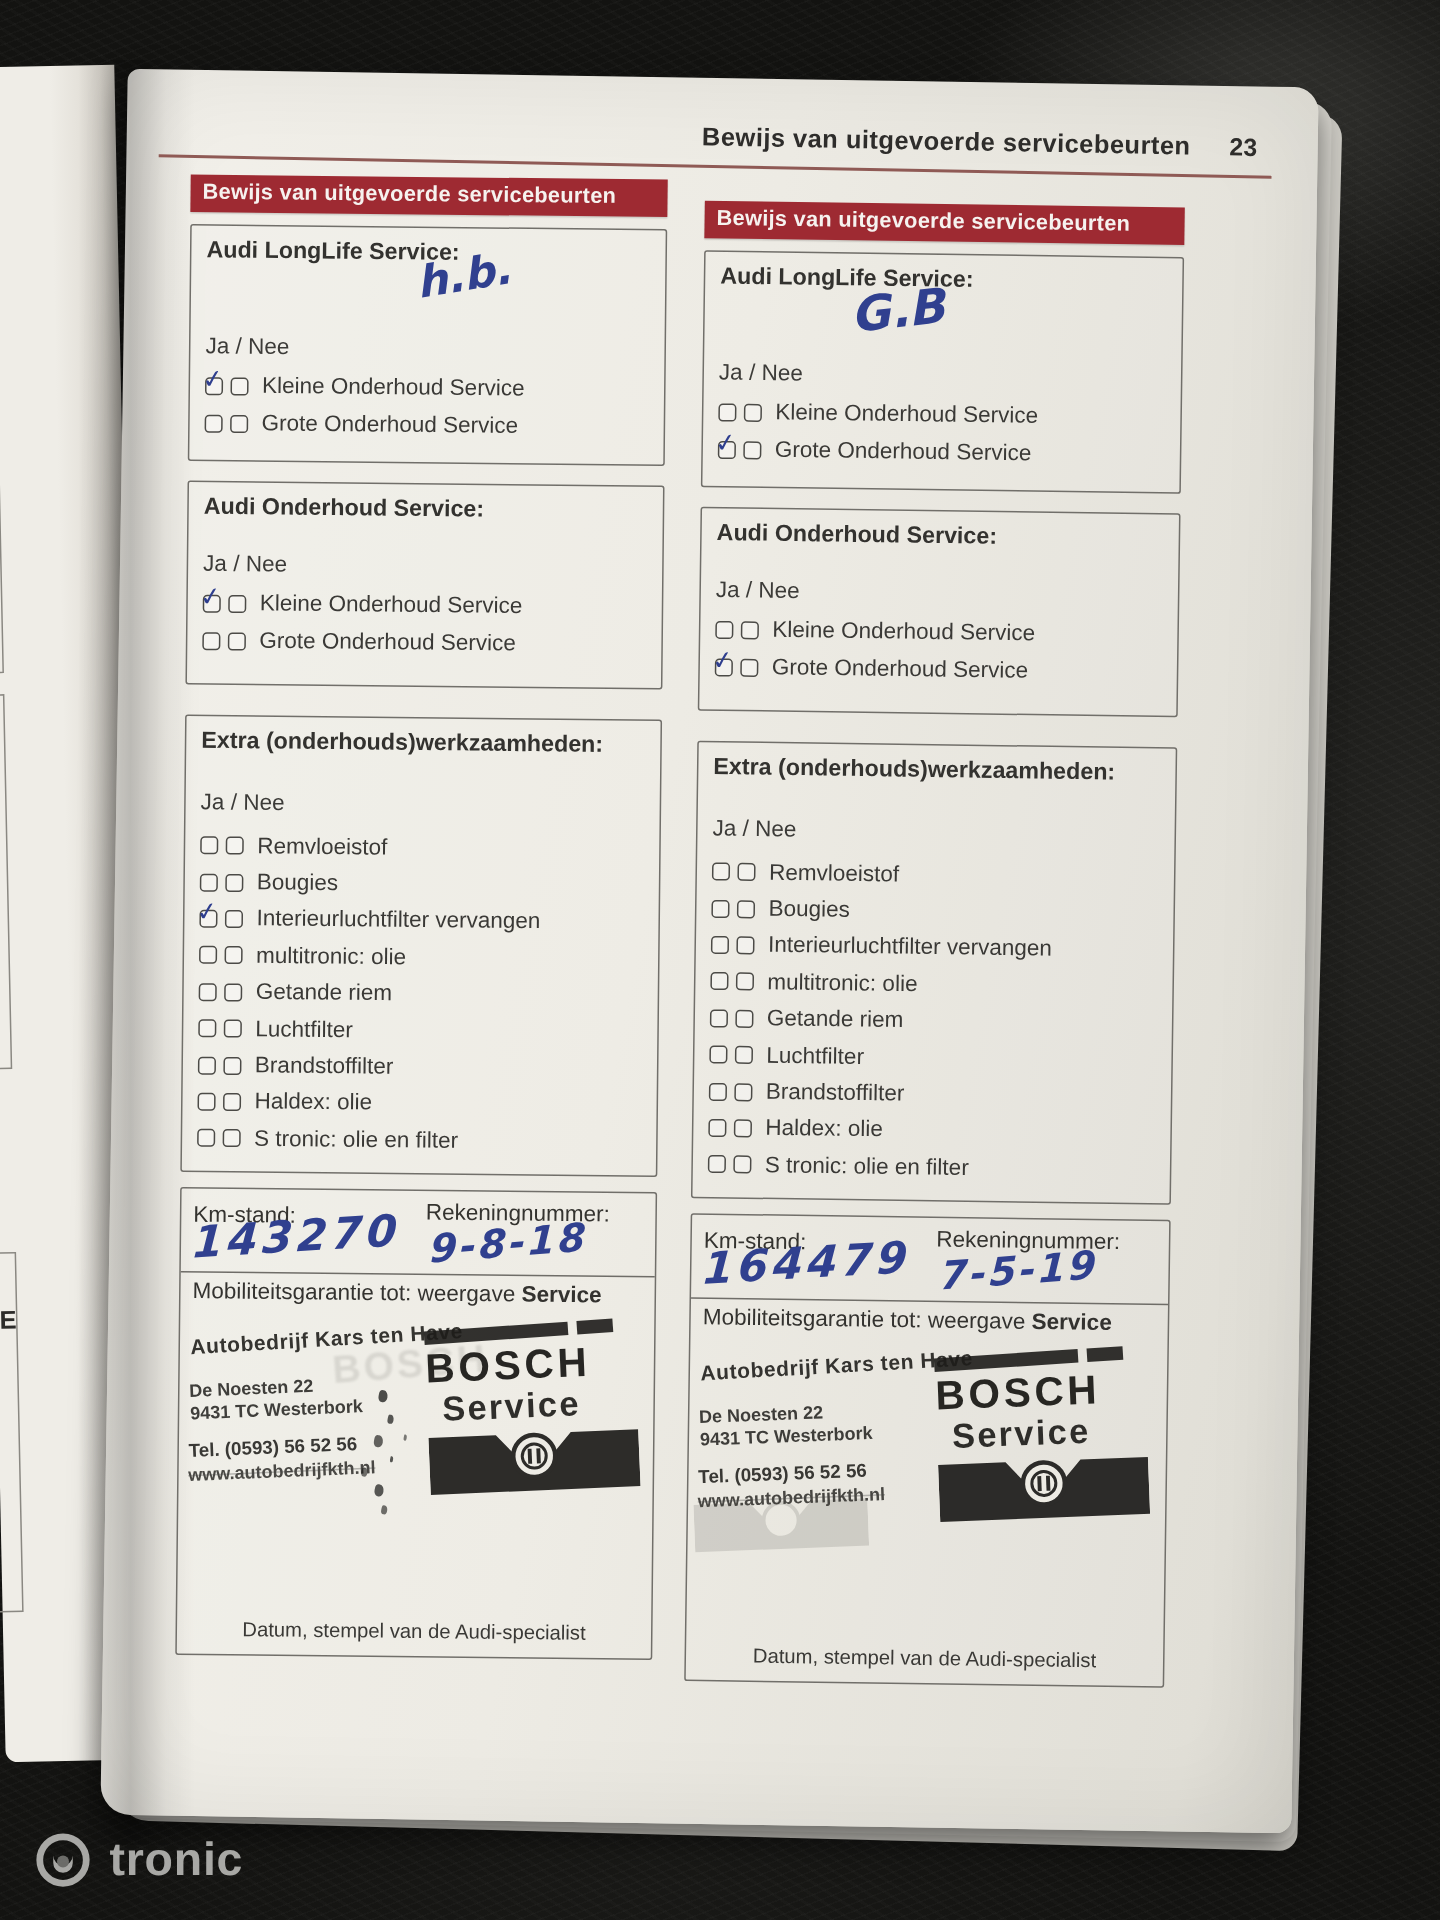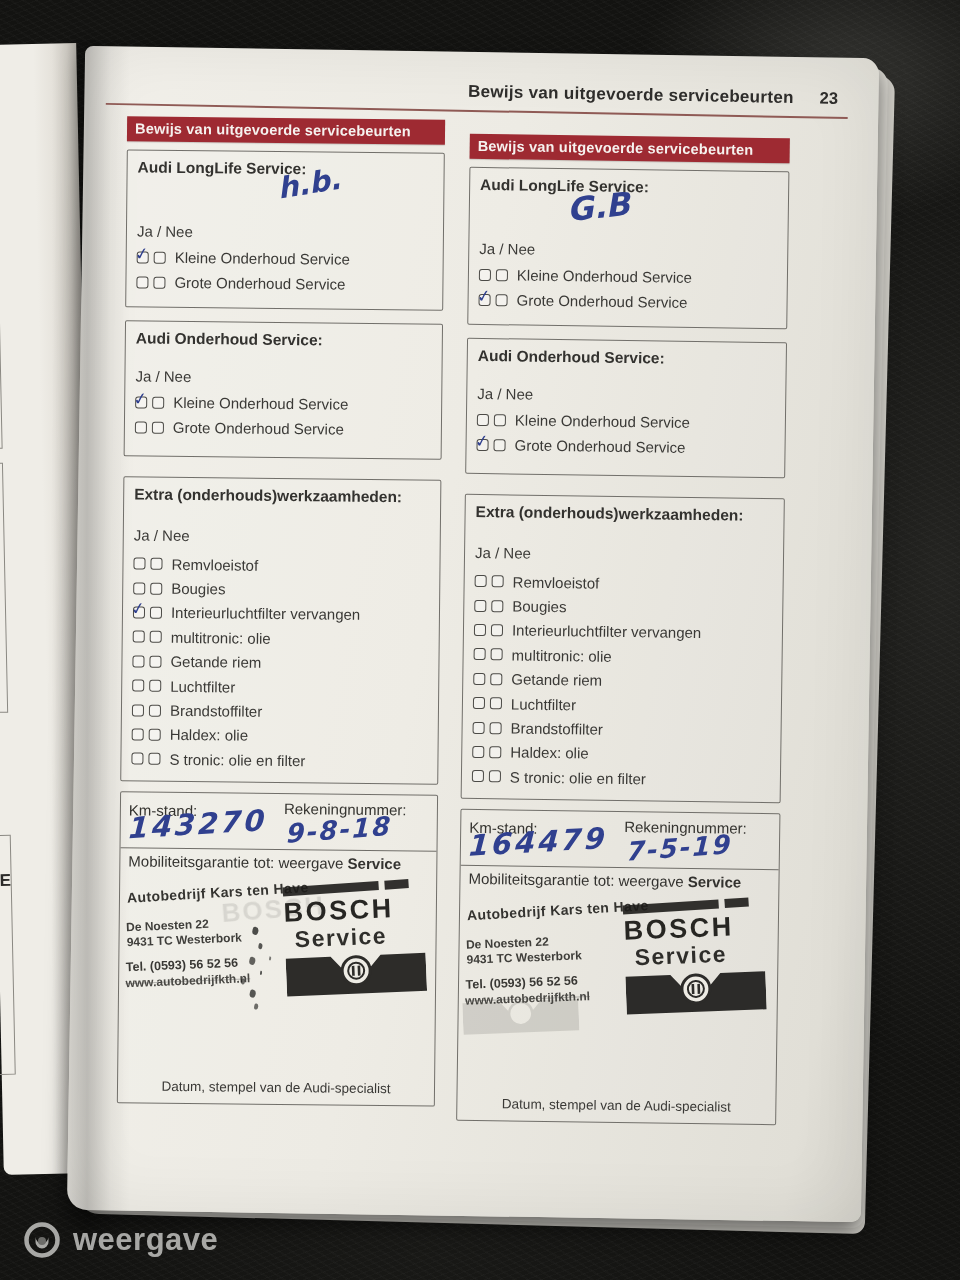--- a/index.html
+++ b/index.html
@@ -447,16 +447,16 @@
       <div class="datum">Datum, stempel van de Audi-specialist</div>
     </div>
   </div>
 
   <div class="watermark">
     <svg width="40" height="40" viewBox="0 0 40 40">
       <circle cx="20" cy="20" r="15.5" fill="none" stroke="#c2c2bf" stroke-width="4.5"></circle>
       <path d="M13.5 17 a6.5 6.5 0 0 0 13 0 l0 5 a6.5 6.5 0 0 1 -13 0 Z" fill="#c2c2bf"></path>
       <circle cx="20" cy="21" r="4" fill="#7b7b78"></circle>
     </svg>
-    <span class="wm-text">weergave</span>
+    <span class="wm-text">tronic</span>
   </div>
 
 </div>
 
 </body></html>

